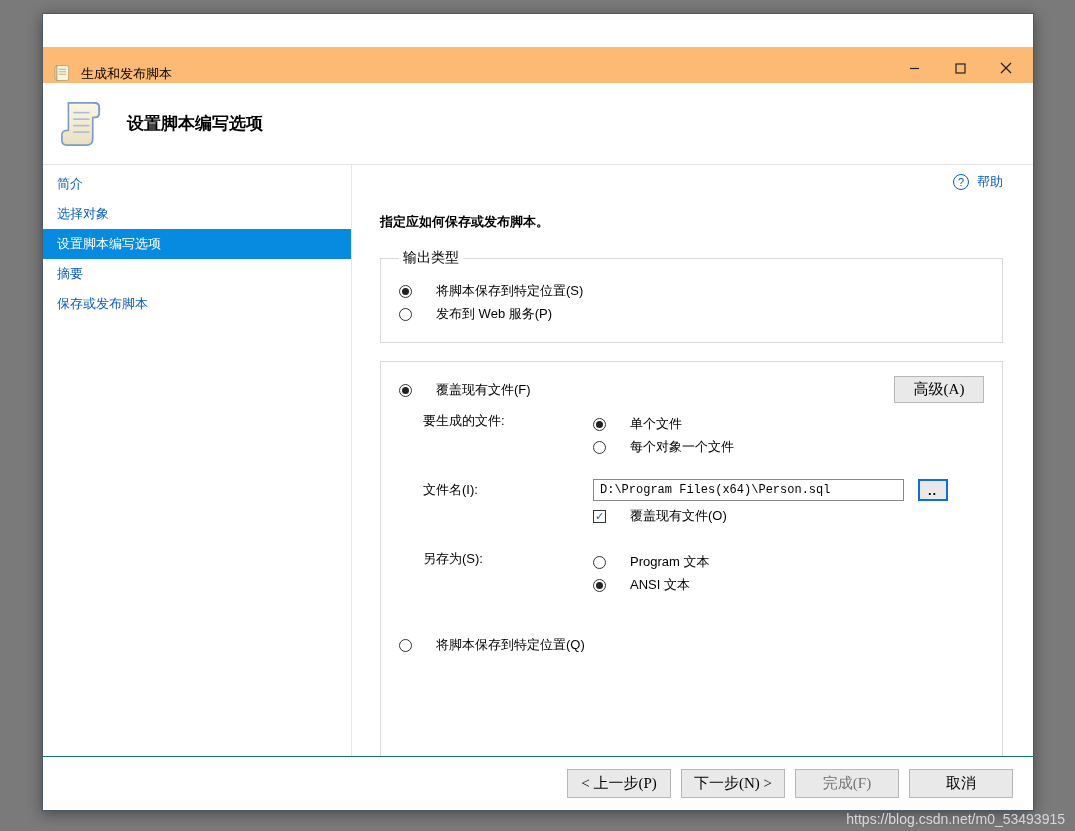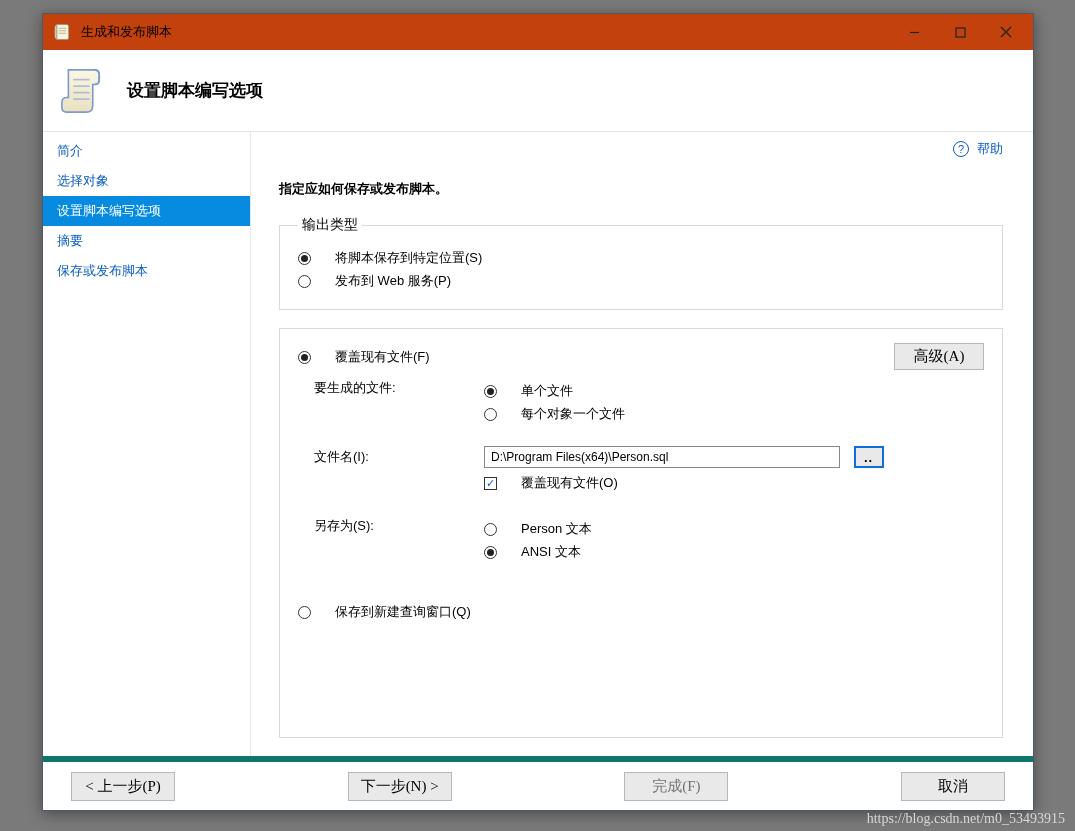--- a/index.html
+++ b/index.html
@@ -19,23 +19,24 @@
     background: #ffffff;
     border: 1px solid #4a5a6a;
     box-shadow: 0 3px 14px rgba(0,0,0,.4);
     display: flex;
     flex-direction: column;
   }
 
   
   .titlebar {
     height: 36px;
-    display: flex; align-items: center;
+    display: flex; align-items: flex-end;
     padding: 0 4px 0 10px;
-    background: #c2410c;
+    background: #fdba74;
+    margin-top: 33px;
   }
   .titlebar .app-icon {
     width: 20px; height: 20px;
     margin-right: 8px;
   }
   .titlebar .title {
     flex: 1;
     font-size: 13px;
     color: #000;
   }
@@ -63,21 +64,21 @@
     margin: 0; font-size: 17px; font-weight: 700;
   }
 
   
   .body {
     flex: 1;
     display: flex;
     min-height: 0;
   }
   .sidebar {
-    width: 208px;
+    width: 309px;
     background: #fff;
     border-right: 1px solid #e6e6e6;
     padding-top: 4px;
   }
   .side-item {
     padding: 6px 14px;
     color: #0a5cc4;
     font-size: 13px;
     cursor: default;
   }
@@ -162,72 +163,72 @@
     padding: 3px 16px;
     font-size: 15px;
     font-family: Liberation Serif, serif;
     min-width: 88px;
     text-align: center;
   }
   .btn.disabled { color: #737373; }
   .btn.adv { min-width: 90px; }
 
   .field-grid {
-    margin-left: 16px;
+    margin-left: 24px;
     margin-top: 6px;
   }
   .field-row {
     display: flex; align-items: flex-start;
     margin: 4px 0;
   }
   .field-label {
     width: 170px;
     padding-top: 2px;
   }
   .field-value { flex: 1; }
 
   .text-input {
-    width: 356px;
+    width: 311px;
     height: 22px;
     border: 1px solid #888;
     background: #fff;
-    font-family: Liberation Sans, sans-serif;
+    font-family: Liberation Mono, monospace;
     font-size: 12px;
     padding: 2px 6px;
   }
   .browse-btn {
     width: 30px; height: 22px;
     border: 2px solid #0e6fd8;
     background: #e9e9e9;
     display: inline-flex; align-items: center; justify-content: center;
     font-weight: 700;
     margin-left: 10px;
     vertical-align: top;
     letter-spacing: 1px;
   }
 
   .spacer8 { height: 10px; }
   .spacer20 { height: 28px; }
 
   
   .footer {
     height: 54px;
-    border-top: 6px solid #0f766e;
-    display: flex; align-items: center; justify-content: space-between;
-    padding: 0 28px;
+    border-top: 1px solid #0f766e;
+    display: flex; align-items: center; justify-content: flex-end;
+    padding: 0 20px;
     gap: 10px;
   }
   .footer .btn { min-width: 104px; padding: 4px 10px; }
 
   .watermark {
     position: absolute;
     right: 10px; bottom: 4px;
     color: #d8d8d8;
     font-size: 14px;
-    font-family: Liberation Serif, serif;
+    font-family: Liberation Sans, sans-serif;
     pointer-events: none;
   }
 </style>
 </head>
 <body>
 
 <div class="window">
 
   <div class="titlebar">
     <span class="app-icon">
@@ -351,36 +352,36 @@
             </div>
           </div>
 
           <div class="spacer8"></div>
 
           <div class="field-row">
             <div class="field-label">另存为(S):</div>
             <div class="field-value">
               <div class="radio-row">
                 <span class="radio"></span>
-                <span>Person 文本</span>
+                <span>Program 文本</span>
               </div>
               <div class="radio-row">
                 <span class="radio checked"></span>
                 <span>ANSI 文本</span>
               </div>
             </div>
           </div>
 
         </div>
 
         <div class="spacer20"></div>
 
         <div class="radio-row">
           <span class="radio"></span>
-          <span>保存到新建查询窗口(Q)</span>
+          <span>将脚本保存到特定位置(Q)</span>
         </div>
 
       </div>
 
     </div>
   </div>
 
   <div class="footer">
     <button class="btn">&lt; 上一步(P)</button>
     <button class="btn">下一步(N) &gt;</button>

